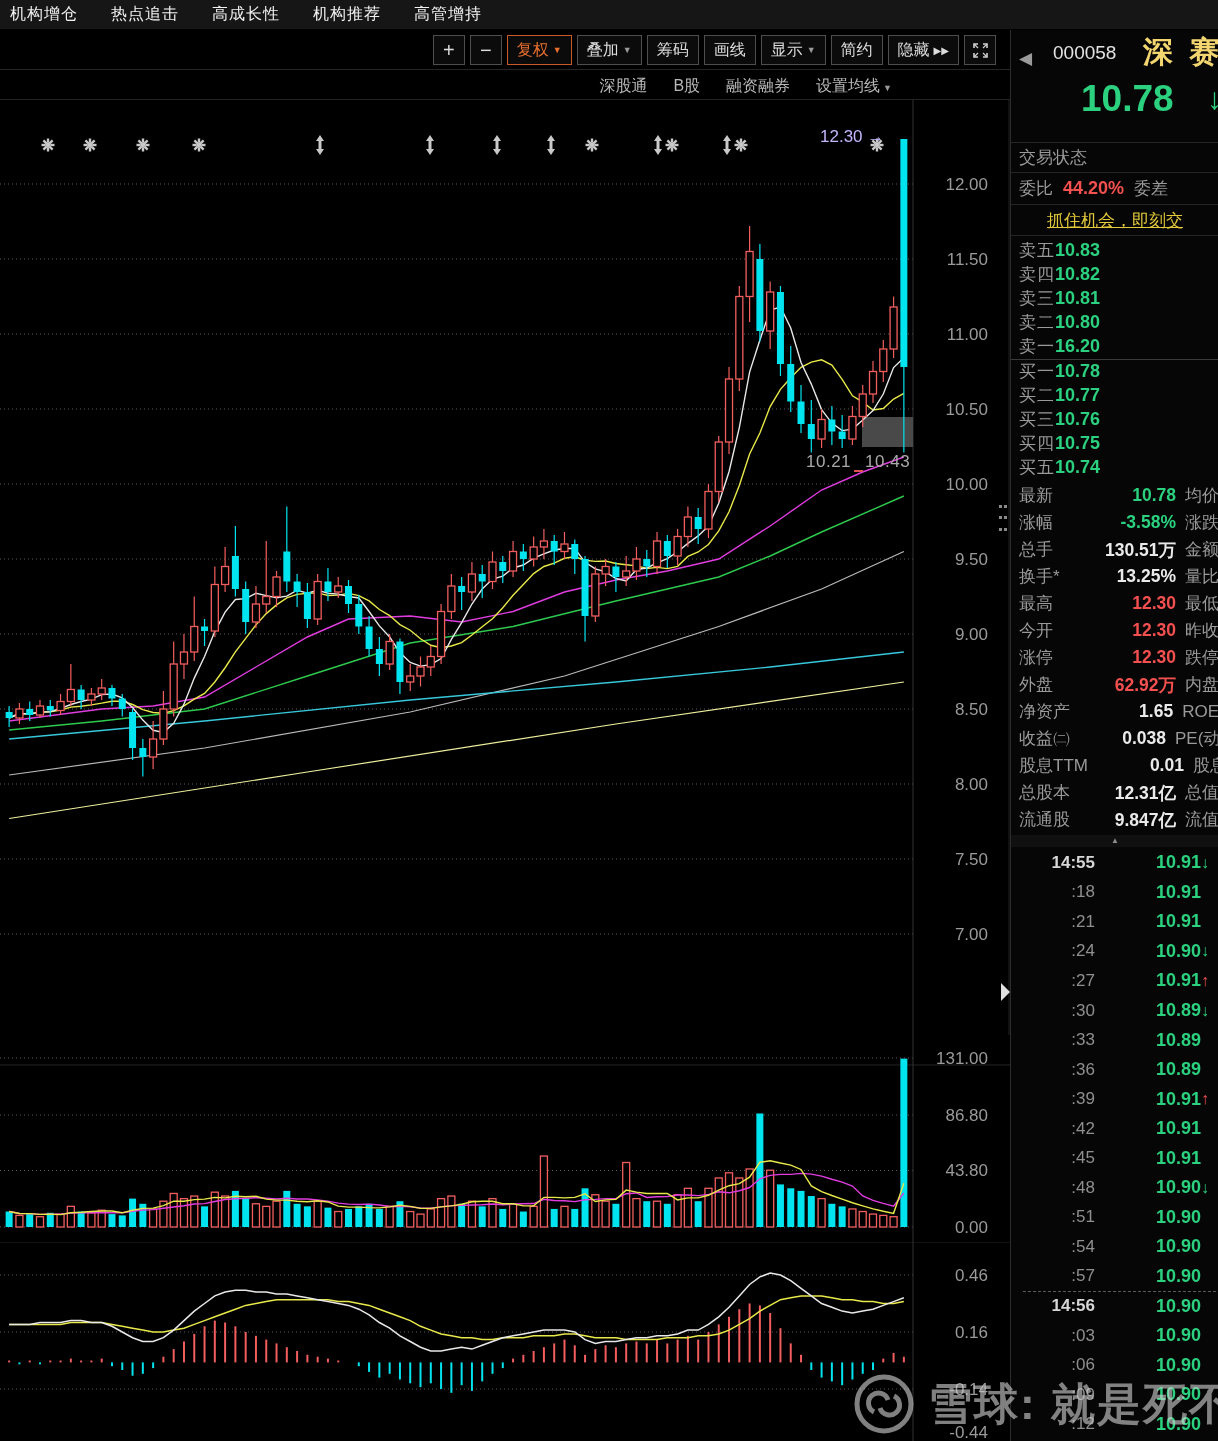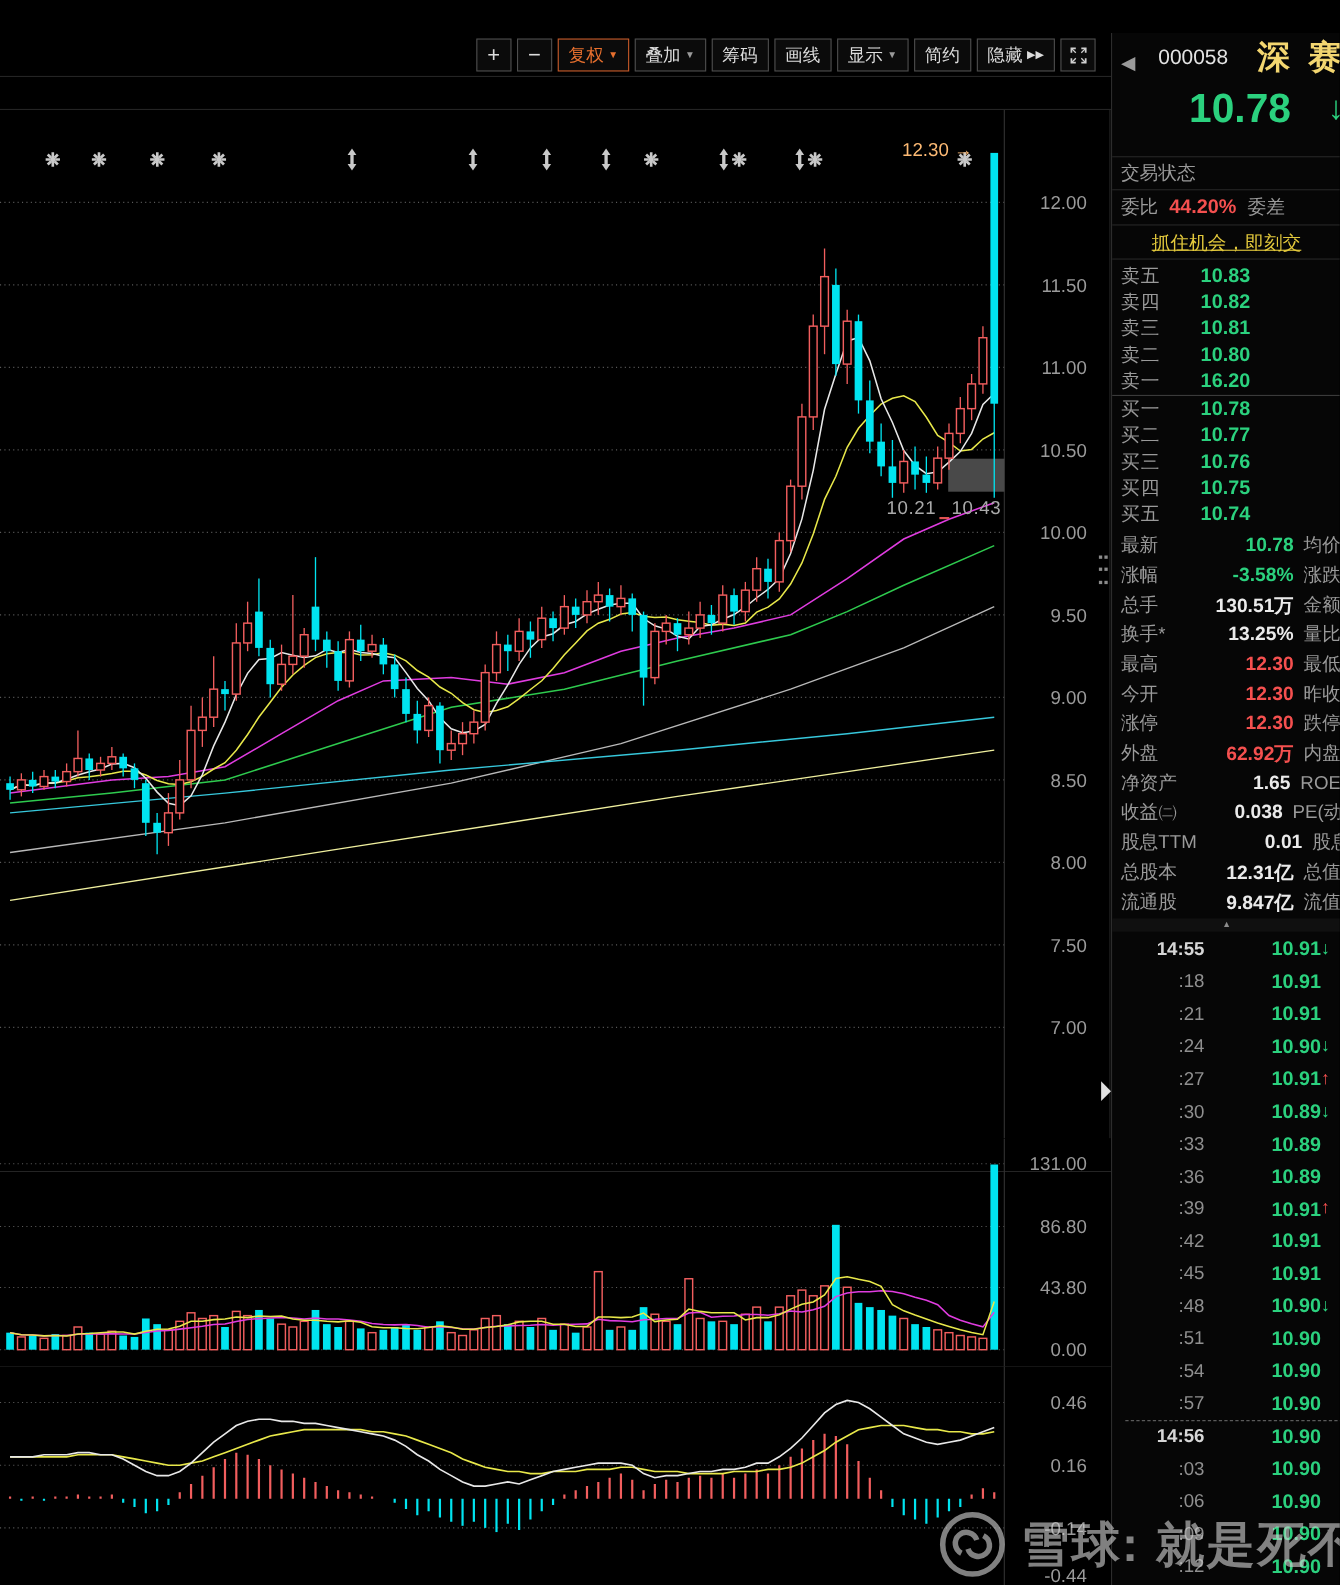--- a/index.html
+++ b/index.html
@@ -27,21 +27,21 @@
 
   svg text { font-family:"Liberation Sans","DejaVu Sans",sans-serif; }
   #mainsvg { position:absolute; left:0; top:70px; }
   #volsvg  { position:absolute; left:0; top:1005px; }
   #macdsvg { position:absolute; left:0; top:1212px; }
 
   .pane-hdr { position:absolute; display:flex; align-items:center; gap:18px; }
   .pane-hdr .ph-btn { color:#9d9d9d; font-size:16px; cursor:pointer; }
   .pane-close { width:21px; height:21px; border:1px solid #787878; border-radius:2px; color:#c0c0c0; font-size:13px; display:flex; align-items:center; justify-content:center; cursor:pointer; }
 
-  .annot { position:absolute; color:#fdba74; font-size:17px; }
+  .annot { position:absolute; color:#c4b5fd; font-size:17px; }
   #tooltip-text { position:absolute; color:#a9a9a9; font-size:17px; letter-spacing:.5px; display:flex; align-items:flex-end; }
   #tooltip-text .rtick { display:inline-block; width:9px; height:2px; background:#e05252; margin:0 2px 0 3px; }
 
   
   #grip { position:absolute; left:999px; top:505px; width:8px; height:32px; display:grid; grid-template-columns:3px 3px; gap:2px; }
   #grip i { width:3px; height:3px; background:#8a8a8a; }
   #collapse-tri { position:absolute; left:1001px; top:983px; width:0; height:0; border-left:9px solid #e0e0e0; border-top:9px solid transparent; border-bottom:9px solid transparent; }
 
   
   #rpanel { position:absolute; left:1010px; top:30px; width:208px; height:1411px; background:#060606; border-left:1px solid #2c2c2c; overflow:hidden; }
@@ -52,21 +52,21 @@
   #q-pricetail { position:absolute; left:196px; top:52px; color:#2bd17e; font-size:30px; font-weight:bold; }
   .r-row { position:absolute; left:0; width:208px; display:flex; align-items:center; }
   #q-status { top:112px; height:31px; border-top:1px solid #262626; border-bottom:1px solid #262626; color:#9a9a9a; font-size:17px; padding-left:8px; }
   #q-weibi { top:143px; height:32px; border-bottom:1px solid #262626; padding-left:8px; font-size:17px; color:#9a9a9a; gap:10px; white-space:nowrap;text-align:center; }
   #q-weibi b { color:#f4504f; font-size:18px; }
   #q-ad { top:175px; height:31px; border-bottom:1px solid #262626; justify-content:center; }
   #q-ad span { color:#e3c93c; font-size:17px; text-decoration:underline; white-space:nowrap; }
   #orderbook { position:absolute; left:0; top:208px; width:208px; }
   .ob-row { height:24.2px; display:flex; align-items:center; padding:0 46px 0 8px; }
   .ob-row .lbl { color:#9a9a9a; font-size:17px; letter-spacing:1px; }
-  .ob-row .px { flex:1; text-align:center; color:#2bd17e; font-size:18px; font-weight:bold; }
+  .ob-row .px { flex:1; text-align:left; color:#2bd17e; font-size:18px; font-weight:bold; }
   #ob-div { position:absolute; left:0; top:329px; width:208px; height:1px; background:#3a3a3a; }
   #stats { position:absolute; left:0; top:452px; width:208px; }
   .st-row { height:27px; display:flex; align-items:center; padding-left:8px; white-space:nowrap; }
   .st-row .lbl { color:#9a9a9a; font-size:17px; }
   .st-row .val { width:96px; margin-left:auto; text-align:right; font-size:17.5px; font-weight:bold; color:#eaeaea; flex:none; }
   .st-row .lbl2 { color:#9a9a9a; font-size:17px; margin-left:9px; }
   .st-row .val.c-red { color:#f4504f; } .st-row .val.c-green { color:#2bd17e; }
   #stats-scroll { position:absolute; left:0; top:805px; width:208px; height:12px; background:#101010; text-align:center; color:#8d8d8d; font-size:8px; line-height:12px; }
   #ticks { position:absolute; left:12px; top:818px; width:208px; }
   .tk-row { height:29.55px; display:flex; align-items:center; padding:0 14px 0 8px; }
@@ -79,20 +79,27 @@
 
   
   #watermark { position:absolute; left:852px; top:1372px; display:flex; align-items:center; gap:12px; opacity:.62; pointer-events:none; }
   #watermark .wm-text { color:#cfcfcf; font-size:44px; font-weight:bold; white-space:nowrap; letter-spacing:2px; }
 </style>
 </head>
 <body>
 
 <div id="stage">
 
+  <div id="topnav">
+      <span class="nav-item">机构增仓</span>
+      <span class="nav-item">热点追击</span>
+      <span class="nav-item">高成长性</span>
+      <span class="nav-item">机构推荐</span>
+      <span class="nav-item">高管增持</span>
+    </div>
 
   <div id="chartcol">
     <div id="toolbar">
       <div class="tb-btn sq">+</div>
       <div class="tb-btn sq">−</div>
       <span id="tb-dynamic" style="display:flex;gap:5px;">
           <div class="tb-btn active">
             <span>复权</span>
             <span class="caret">▼</span>
           </div>
@@ -119,20 +126,26 @@
           </div>
         </span>
       <div class="tb-btn sq">
         <svg width="17" height="17" viewBox="0 0 17 17">
           <path d="M6 2H2v4 M11 2h4v4 M15 11v4h-4 M6 15H2v-4" fill="none" stroke="#cfcfcf" stroke-width="1.6"></path>
           <path d="M2 2l4 4 M15 2l-4 4 M15 15l-4 -4 M2 15l4 -4" stroke="#cfcfcf" stroke-width="1.2"></path>
         </svg>
       </div>
     </div>
     <div class="hl" style="top:39px;"></div>
+    <div id="subbar">
+      <span class="sub-link">深股通</span>
+      <span class="sub-link">B股</span>
+      <span class="sub-link">融资融券</span>
+      <span class="sub-link"><span>设置均线</span><span class="caret">▼</span></span>
+    </div>
     <div class="hl" style="top:69px;"></div>
 
     <svg id="mainsvg" width="1010" height="935">
         <rect x="0" y="0" width="1010" height="935" fill="#000"></rect>
         <line x1="0" y1="84" x2="913" y2="84" stroke="#5a5a5a" stroke-width="1" stroke-dasharray="1 3"></line>
         <line x1="0" y1="159" x2="913" y2="159" stroke="#5a5a5a" stroke-width="1" stroke-dasharray="1 3"></line>
         <line x1="0" y1="234" x2="913" y2="234" stroke="#5a5a5a" stroke-width="1" stroke-dasharray="1 3"></line>
         <line x1="0" y1="309" x2="913" y2="309" stroke="#5a5a5a" stroke-width="1" stroke-dasharray="1 3"></line>
         <line x1="0" y1="384" x2="913" y2="384" stroke="#5a5a5a" stroke-width="1" stroke-dasharray="1 3"></line>
         <line x1="0" y1="459" x2="913" y2="459" stroke="#5a5a5a" stroke-width="1" stroke-dasharray="1 3"></line>

